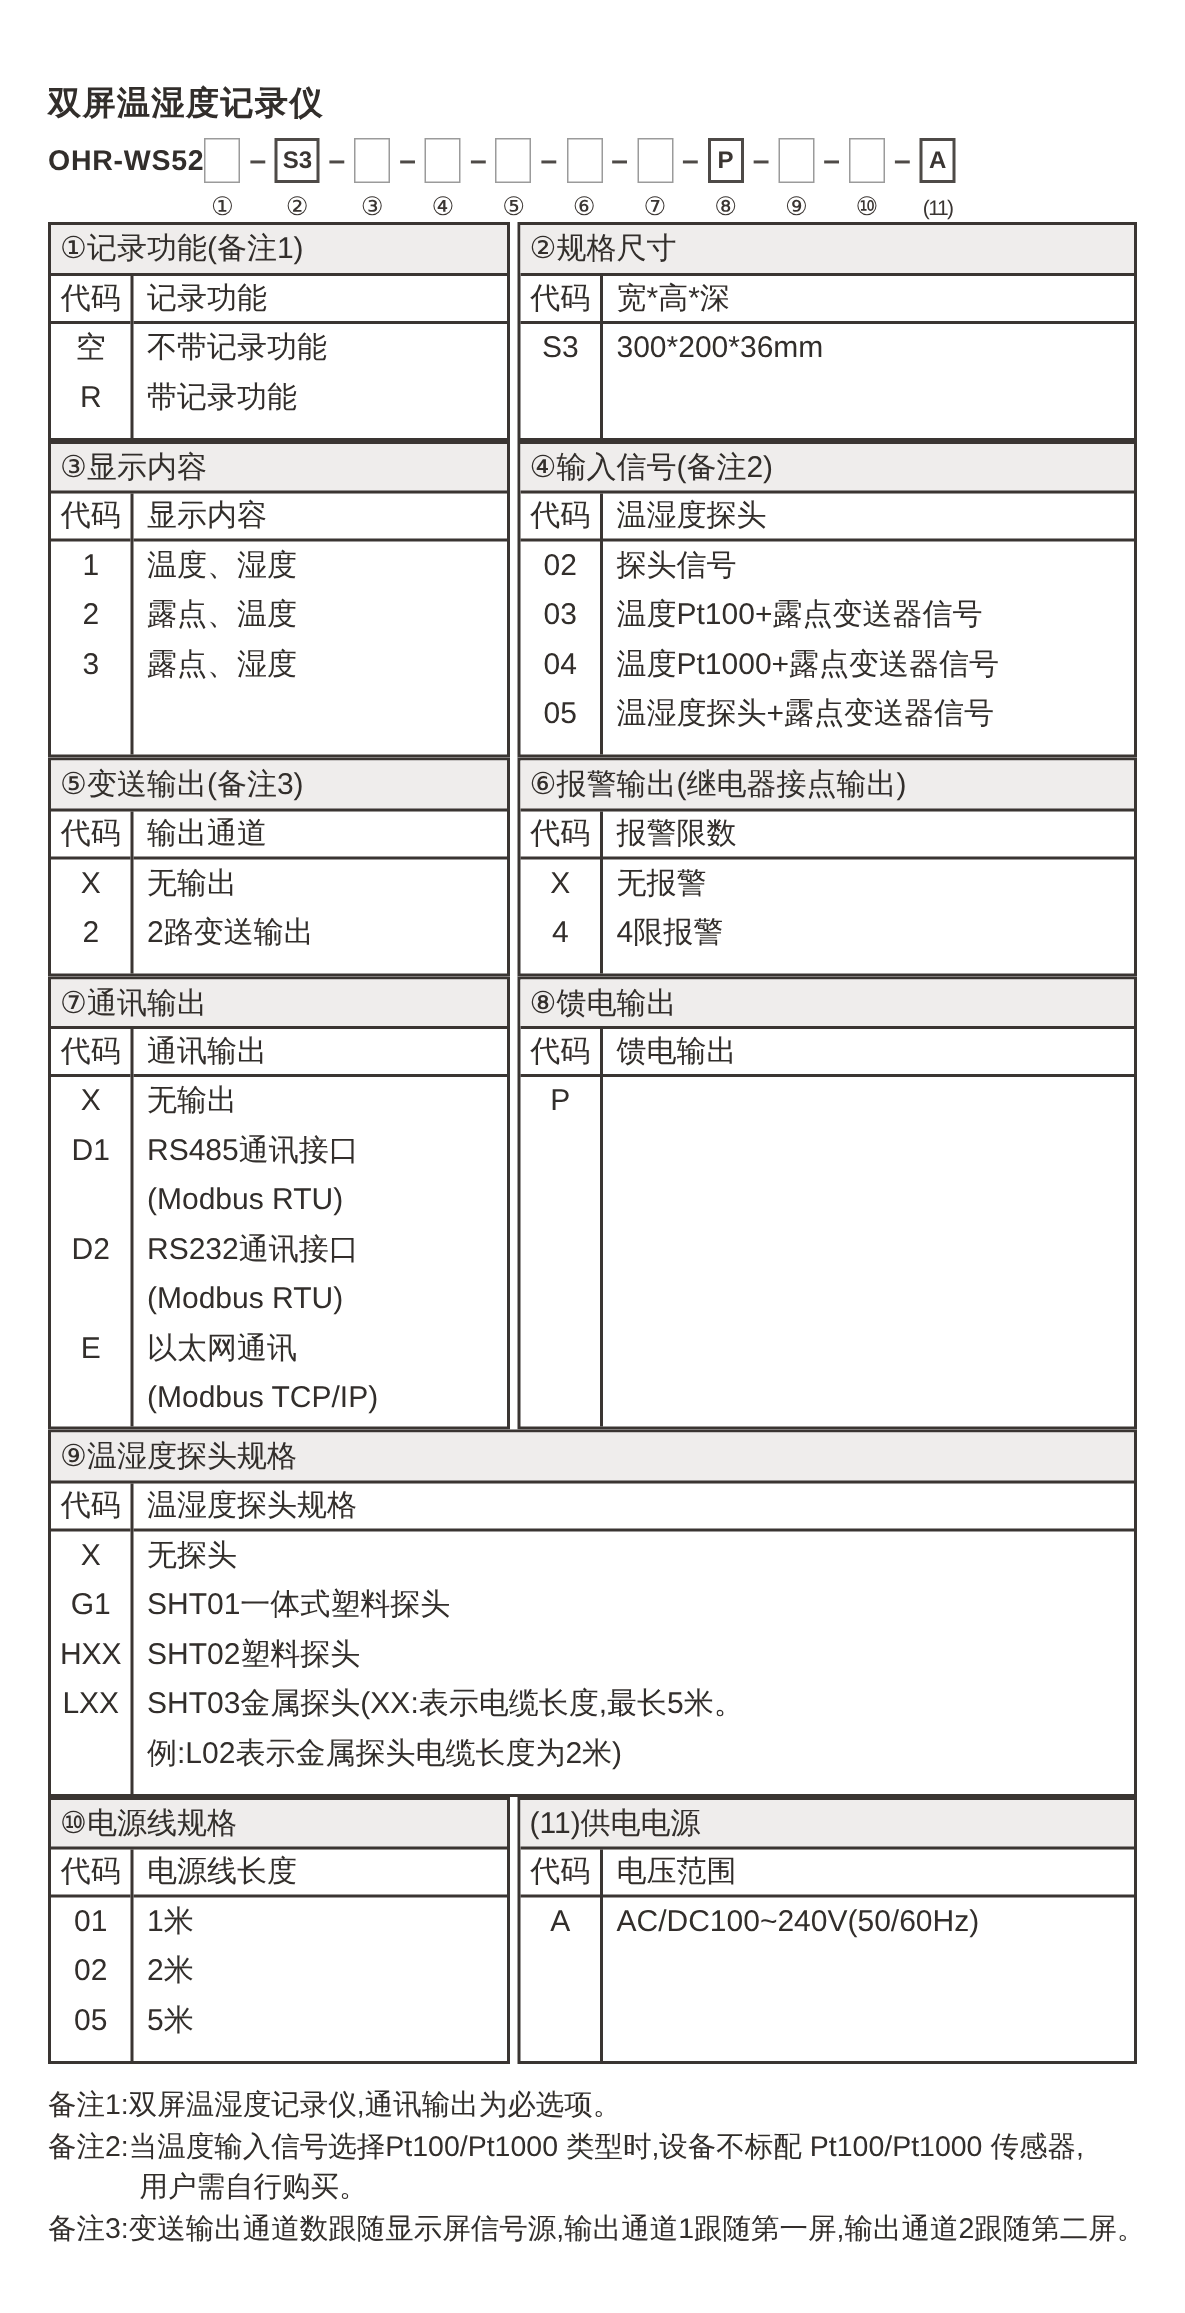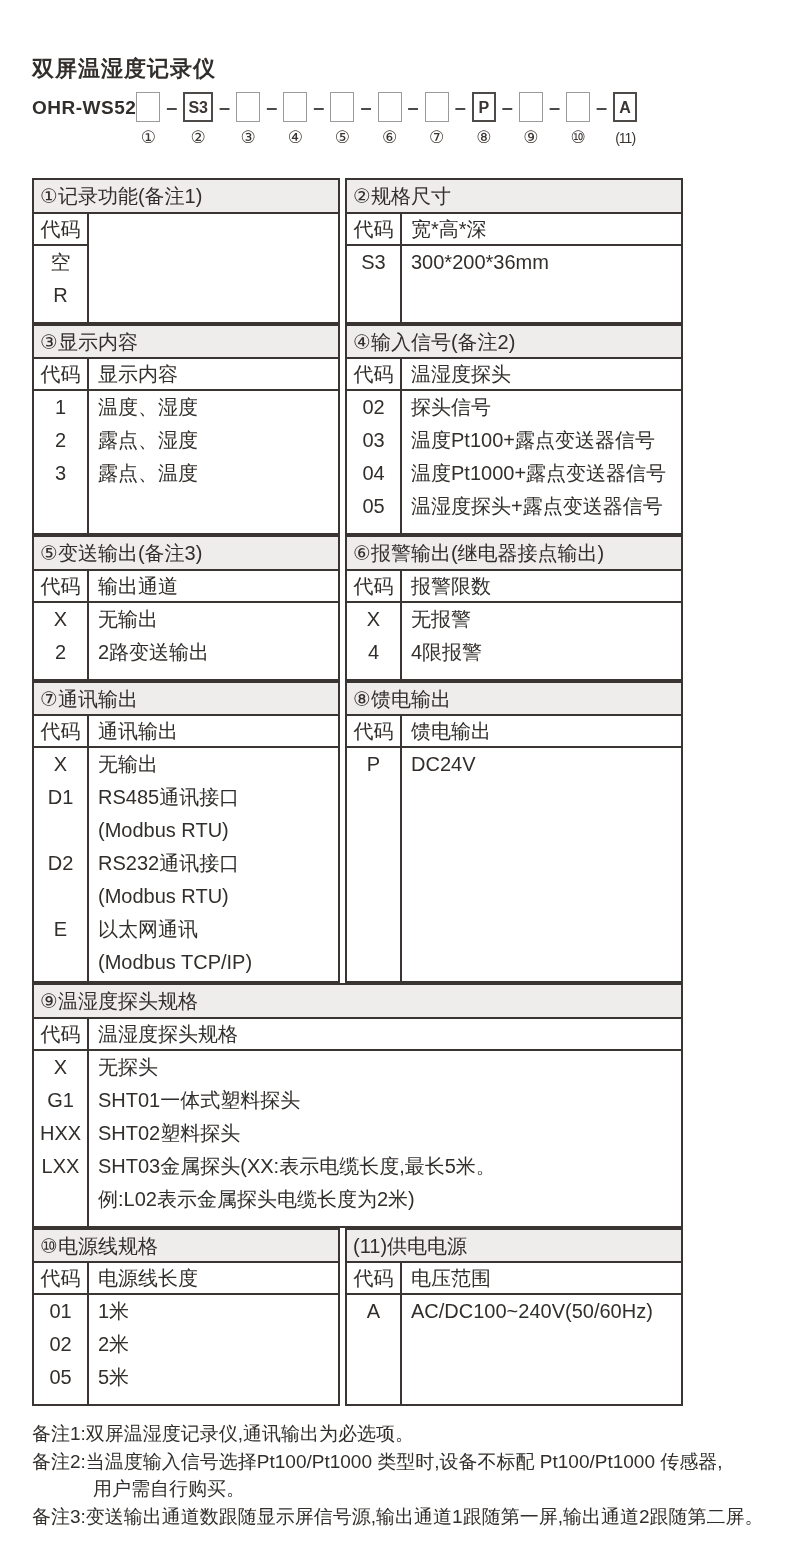--- a/index.html
+++ b/index.html
@@ -23,21 +23,21 @@
     border: 1.5px solid #9b9b9b; background: #fff;
     font-size: 16px; font-weight: 600; line-height: 27px; text-align: center;
     color: #3a3532;
   }
   .mbox.filled { border: 2px solid #4e4a47; }
   .dash { line-height: 30px; font-size: 20px; font-weight: 700; color: #4e4a47; margin: 0 6px; }
   .pnum { margin-top: 6px; font-size: 17px; line-height: 20px; color: #3a3532; }
   .pnum.small { font-size: 14px; letter-spacing: -1px; }
 
   
-  .sel-table { margin-top: 30px; width: 651px; }
+  .sel-table { margin-top: 0; width: 726px; }
   .trow { display: flex; align-items: stretch; }
   .sec { border: 2.5px solid #3a3532; background: #fff; display: flex; flex-direction: column; }
   .sec.left  { width: 308px; margin-right: 5px; }
   .sec.right { flex: 1; }
   .sec.full  { width: 100%; }
   .sec-title {
     background: #efedec; font-size: 20px; line-height: 31px; height: 33.5px;
     padding: 1px 0 0 6px; border-bottom: 2.5px solid #3a3532; white-space: nowrap;
   }
   .sec-body { flex: 1; display: flex; align-items: stretch; }
@@ -129,20 +129,25 @@
 
   <div class="trow">
         <div class="sec left">
           <div class="sec-title">①记录功能(备注1)</div>
           <div class="sec-body">
             <div class="code-col">
               <div class="hcell">代码</div>
               <div class="cell">空</div>
               <div class="cell">R</div>
             </div>
+            <div class="val-col">
+              <div class="hcell">记录功能</div>
+              <div class="cell">不带记录功能</div>
+              <div class="cell">带记录功能</div>
+            </div>
           </div>
         </div>
         <div class="sec right">
           <div class="sec-title">②规格尺寸</div>
           <div class="sec-body">
             <div class="code-col">
               <div class="hcell">代码</div>
               <div class="cell">S3</div>
             </div>
             <div class="val-col">
@@ -158,22 +163,22 @@
           <div class="sec-body">
             <div class="code-col">
               <div class="hcell">代码</div>
               <div class="cell">1</div>
               <div class="cell">2</div>
               <div class="cell">3</div>
             </div>
             <div class="val-col">
               <div class="hcell">显示内容</div>
               <div class="cell">温度、湿度</div>
+              <div class="cell">露点、温度</div>
               <div class="cell">露点、湿度</div>
-              <div class="cell">露点、温度</div>
             </div>
           </div>
         </div>
         <div class="sec right">
           <div class="sec-title">④输入信号(备注2)</div>
           <div class="sec-body">
             <div class="code-col">
               <div class="hcell">代码</div>
               <div class="cell">02</div>
               <div class="cell">03</div>
@@ -250,21 +255,20 @@
         </div>
         <div class="sec right">
           <div class="sec-title">⑧馈电输出</div>
           <div class="sec-body">
             <div class="code-col">
               <div class="hcell">代码</div>
               <div class="cell">P</div>
             </div>
             <div class="val-col">
               <div class="hcell">馈电输出</div>
-              <div class="cell">DC24V</div>
             </div>
           </div>
         </div>
       </div>
       <div class="trow">
         <div class="sec full">
           <div class="sec-title">⑨温湿度探头规格</div>
           <div class="sec-body">
             <div class="code-col">
               <div class="hcell">代码</div>

